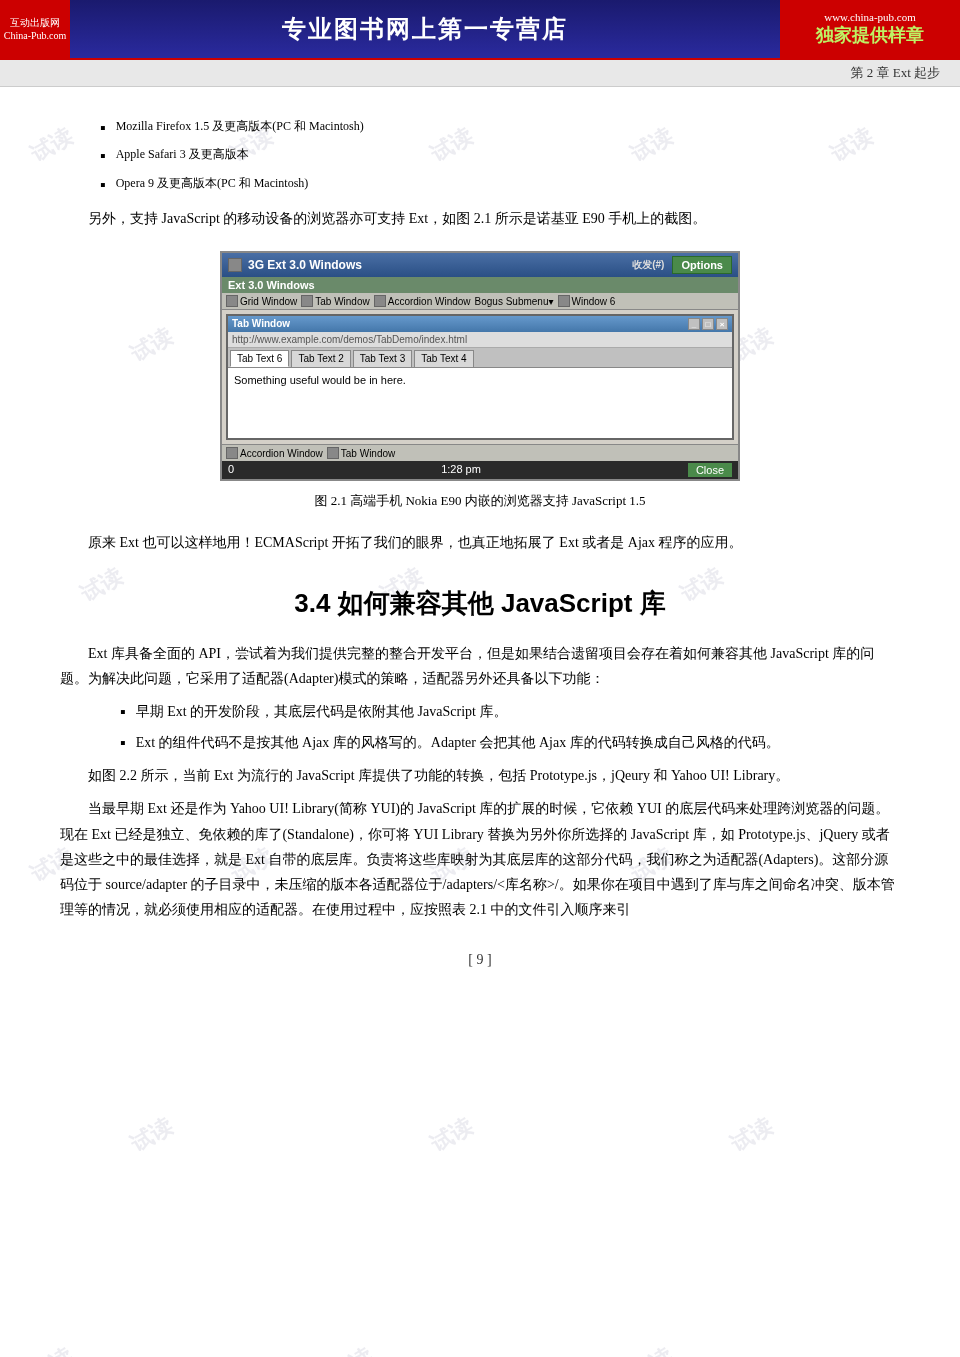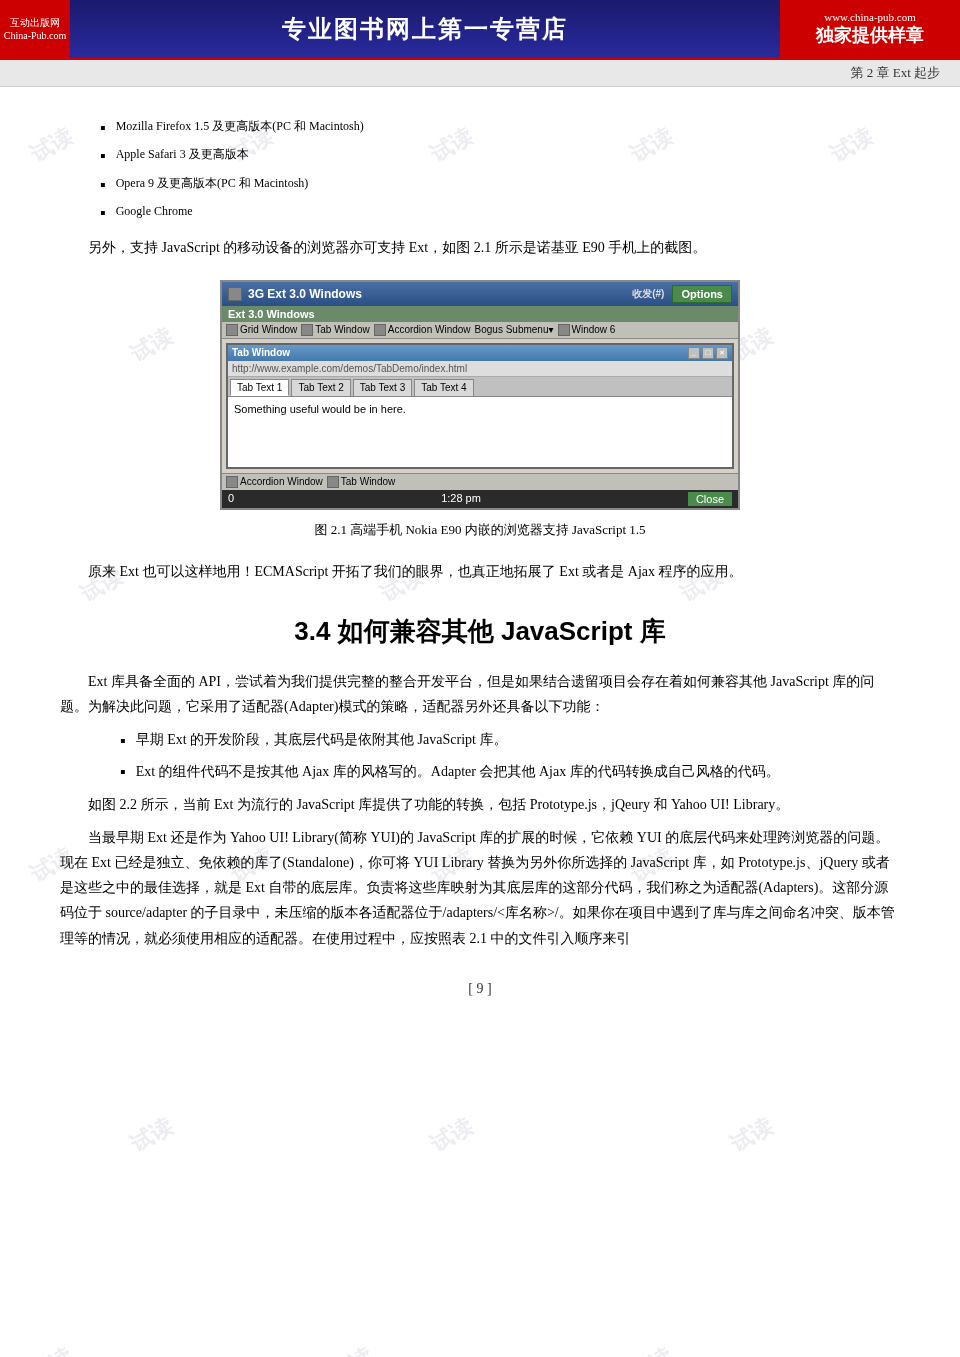--- a/index.html
+++ b/index.html
@@ -56,21 +56,21 @@
       display: flex;
       align-items: center;
       justify-content: center;
       flex-direction: column;
     }
     .header-right-top {
       color: #fff;
       font-size: 11px;
     }
     .header-right-bottom {
-      color: #ffffff;
+      color: #bef264;
       font-size: 18px;
       font-weight: bold;
       font-family: "SimHei", sans-serif;
     }
 
     
     .chapter-bar {
       background: #e8e8e8;
       text-align: right;
       padding: 4px 20px;
@@ -384,23 +384,20 @@
   <ul class="bullet-list">
     <li>
       <span>Mozilla Firefox 1.5 及更高版本(PC 和 Macintosh)</span>
     </li>
     <li>
       <span>Apple Safari 3 及更高版本</span>
     </li>
     <li>
       <span>Opera 9 及更高版本(PC 和 Macintosh)</span>
     </li>
-    <li>
-      <span>Google Chrome</span>
-    </li>
   </ul>
 
   <p class="para">另外，支持 JavaScript 的移动设备的浏览器亦可支持 Ext，如图 2.1 所示是诺基亚 E90 手机上的截图。</p>
 
   <div class="figure-container">
     <div class="nokia-screen">
 
       <div class="nokia-titlebar">
         <div class="nokia-titlebar-left">
           <div class="nokia-titlebar-icon"></div>
@@ -444,21 +441,21 @@
             <div class="nokia-win-btn">□</div>
             <div class="nokia-win-btn">×</div>
           </div>
         </div>
 
         <div style="background:#ddd; padding:2px 4px; font-size:10px; border-bottom:1px solid #aaa; color:#555;">
           http://www.example.com/demos/TabDemo/index.html
         </div>
 
         <div class="nokia-tabs">
-          <div class="nokia-tab active">Tab Text 1</div>
+          <div class="nokia-tab active">Tab Text 6</div>
           <div class="nokia-tab">Tab Text 2</div>
           <div class="nokia-tab">Tab Text 3</div>
           <div class="nokia-tab">Tab Text 4</div>
         </div>
 
         <div class="nokia-content">
           <span>Something useful would be in here.</span>
         </div>
       </div>
 

